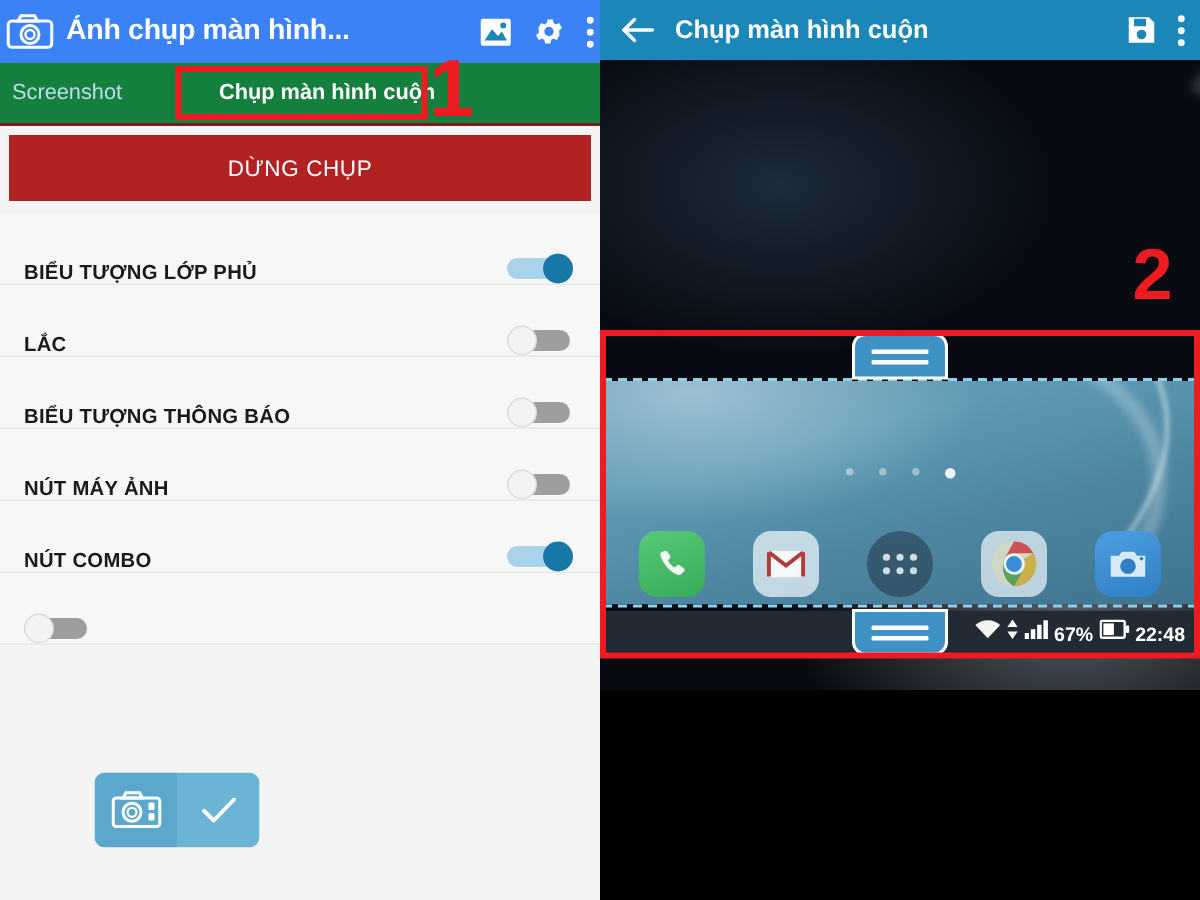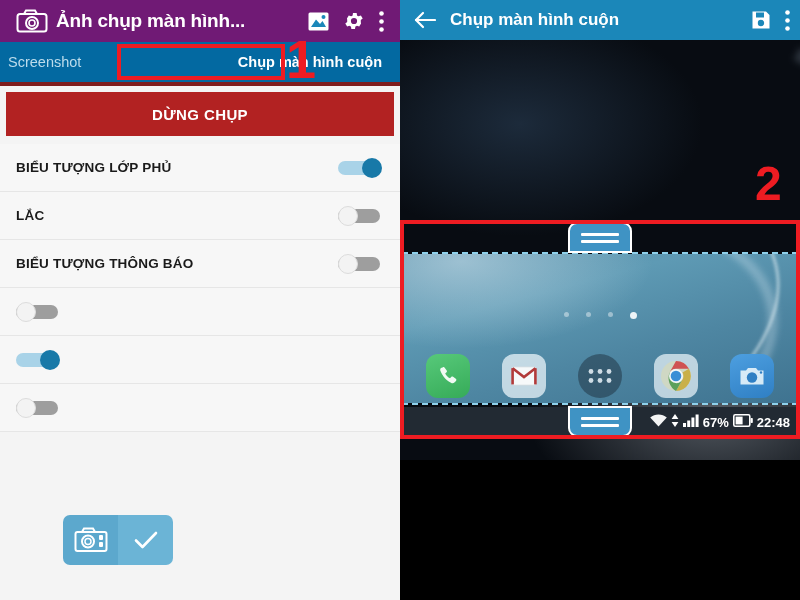--- a/index.html
+++ b/index.html
@@ -9,60 +9,59 @@
     background:#fff;
   }
   .screen{position:relative;width:800px;height:600px;display:flex;}
 
   
   .left-panel{
     position:relative;width:400px;height:600px;background:#f4f4f4;
     overflow:hidden;
   }
   .l-header{
-    height:42px;background:#701a75;display:flex;align-items:center;
-    padding:0 16px;box-sizing:border-box;
+    height:42px;background:#3b82f6;display:flex;align-items:center;
+    padding:0 4px;box-sizing:border-box;
   }
   .cam-logo{width:32px;height:24px;position:relative;flex:0 0 auto;margin-right:8px;}
   .l-title{
     color:#ffffff;font-size:19px;font-weight:bold;flex:1 1 auto;
     white-space:nowrap;overflow:hidden;letter-spacing:-0.2px;
   }
   .hdr-icon{flex:0 0 auto;margin-left:14px;display:flex;align-items:center;justify-content:center;}
 
   .tabbar{
-    height:40px;background:#0369a1;display:flex;align-items:center;position:relative;
-    border-bottom:4px solid #7f1d1d;
-    justify-content:space-between;
+    height:40px;background:#15803d;display:flex;align-items:center;position:relative;
+    border-bottom:2px solid #7f1d1d;
   }
   .tab{
     font-size:14.5px;color:#bcdcec;white-space:nowrap;
     display:flex;align-items:center;height:100%;
   }
   .tab.t1{padding-left:8px;width:120px;overflow:hidden;}
   .tab.t2{color:#ffffff;font-weight:bold;padding:0 18px;}
 
   .redbox-tab{
     position:absolute;left:117px;top:44px;width:168px;height:36px;
     border:4px solid #ee1c22;box-sizing:border-box;z-index:5;
   }
   .big-num-1{
     position:absolute;left:286px;top:32px;color:#ee1c22;font-size:54px;
     font-weight:bold;line-height:1;z-index:6;font-family:"Liberation Sans",sans-serif;
   }
 
   .stop-btn{
     margin:6px 6px 0 6px;height:44px;background:#b22222;
     display:flex;align-items:center;justify-content:center;
-    color:#ffffff;font-size:15px;font-weight:bold;letter-spacing:0.4px;
+    color:#ffffff;font-size:15px;font-weight:normal;letter-spacing:0.4px;
   }
 
   .settings-list{margin-top:8px;background:#f7f7f7;}
   .srow{
-    height:48px;display:flex;align-items:center;padding:0 16px;
+    height:48px;display:flex;align-items:flex-end;padding:0 16px;
     border-bottom:1px solid #e6e6e6;box-sizing:border-box;
   }
   .srow .slabel{
     flex:1 1 auto;font-size:13.5px;font-weight:bold;color:#1a1a1a;
     letter-spacing:0.2px;
   }
   .sw{position:relative;width:46px;height:20px;flex:0 0 auto;}
   .sw .track{
     position:absolute;left:0;top:3px;width:42px;height:14px;border-radius:7px;
   }
@@ -242,27 +241,29 @@
 
       <div class="srow">
         <div class="slabel">BIỂU TƯỢNG THÔNG BÁO</div>
         <div class="sw off">
           <div class="track"></div>
           <div class="thumb"></div>
         </div>
       </div>
 
       <div class="srow">
+        <div class="slabel">NÚT MÁY ẢNH</div>
         <div class="sw off">
           <div class="track"></div>
           <div class="thumb"></div>
         </div>
       </div>
 
       <div class="srow">
+        <div class="slabel">NÚT COMBO</div>
         <div class="sw on">
           <div class="track"></div>
           <div class="thumb"></div>
         </div>
       </div>
 
       <div class="srow">
         <div class="sw off">
           <div class="track"></div>
           <div class="thumb"></div>

